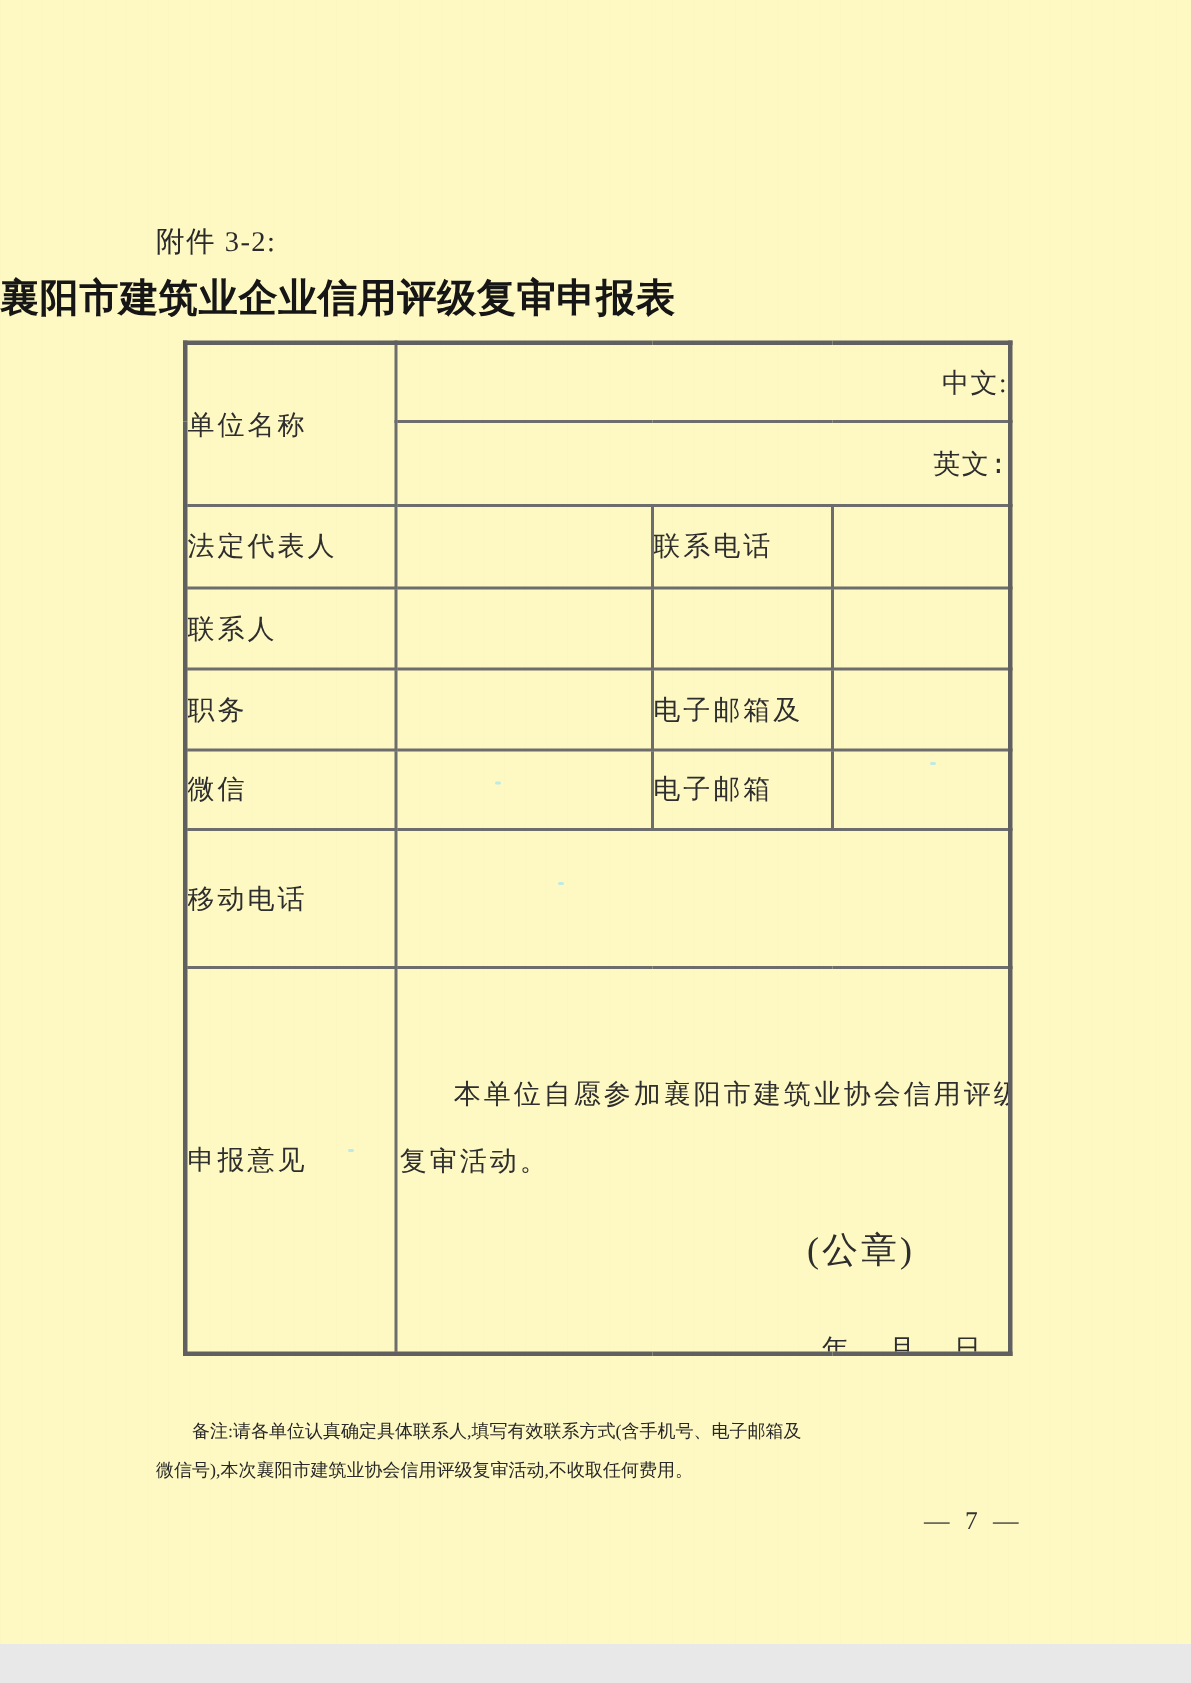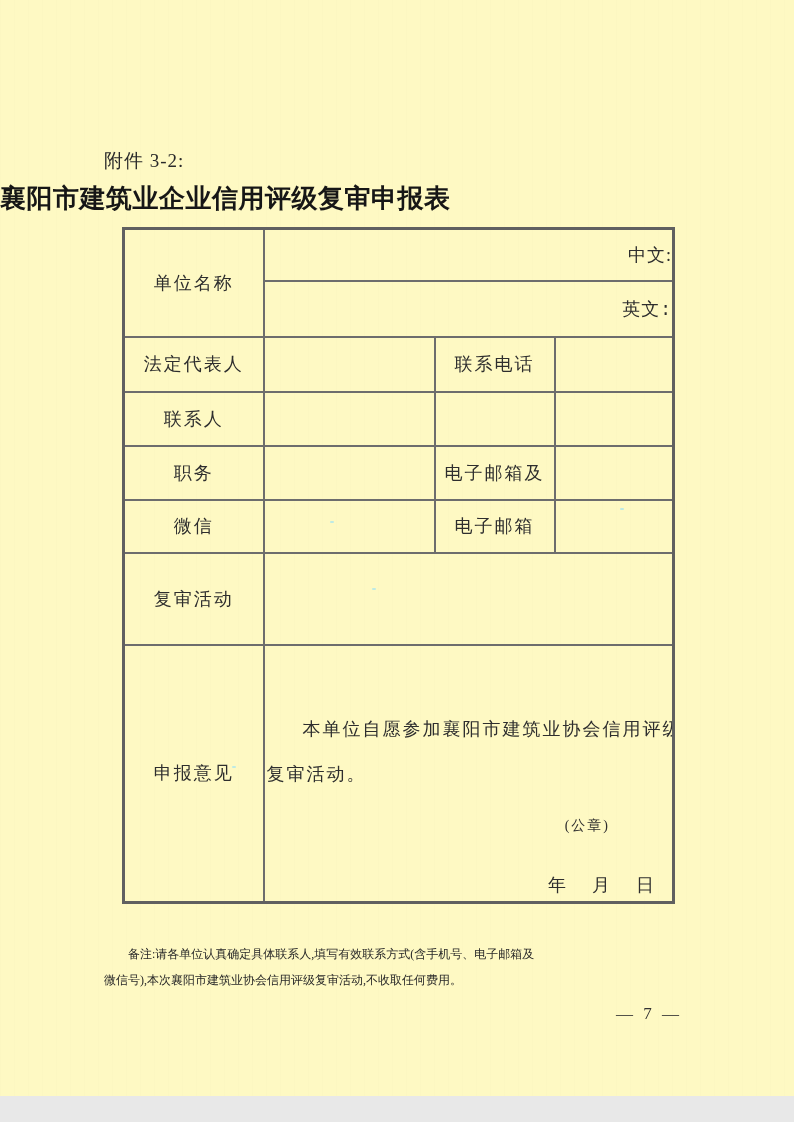--- a/index.html
+++ b/index.html
@@ -59,21 +59,20 @@
   }
   table.form-table td {
     border: 2px solid #6d6d6d;
     font-size: 18px;
     color: #2e2e2e;
     padding: 0;
     vertical-align: middle;
     overflow: hidden;
   }
   td.label-cell {
-    text-align: center;
     letter-spacing: 2px;
   }
   td.prefix-cell {
     text-align: right;
     padding-left: 12px;
     font-size: 17px;
     letter-spacing: 1px;
   }
   tr.h52  { height: 52px; }
   tr.h56  { height: 56px; font-family: Liberation Mono, monospace; }
@@ -97,21 +96,21 @@
     line-height: 45px;
     letter-spacing: 2px;
     padding: 0 2px;
   }
   .opinion-line-1 { text-indent: 2em; white-space: nowrap; }
   .opinion-line-2 { white-space: nowrap; }
   .seal-line {
     align-self: flex-end;
     margin-top: 20px;
     margin-right: 62px;
-    font-size: 14px;
+    font-size: 24px;
     letter-spacing: 2px;
   }
   .date-line {
     align-self: flex-end;
     display: flex;
     gap: 26px;
     margin-top: 38px;
     margin-right: 18px;
     font-size: 18px;
   }
@@ -191,21 +190,21 @@
       <td class="label-cell">电子邮箱及</td>
       <td></td>
     </tr>
     <tr class="h53">
       <td class="label-cell">微信</td>
       <td></td>
       <td class="label-cell">电子邮箱</td>
       <td></td>
     </tr>
     <tr class="h92">
-      <td class="label-cell">复审活动</td>
+      <td class="label-cell">移动电话</td>
       <td colspan="3"></td>
     </tr>
     <tr class="h258">
       <td class="label-cell">申报意见</td>
       <td colspan="3" class="opinion-cell">
         <div class="opinion-inner">
           <div class="opinion-paragraph">
             <div class="opinion-line-1">本单位自愿参加襄阳市建筑业协会信用评级</div>
             <div class="opinion-line-2">复审活动。</div>
           </div>

